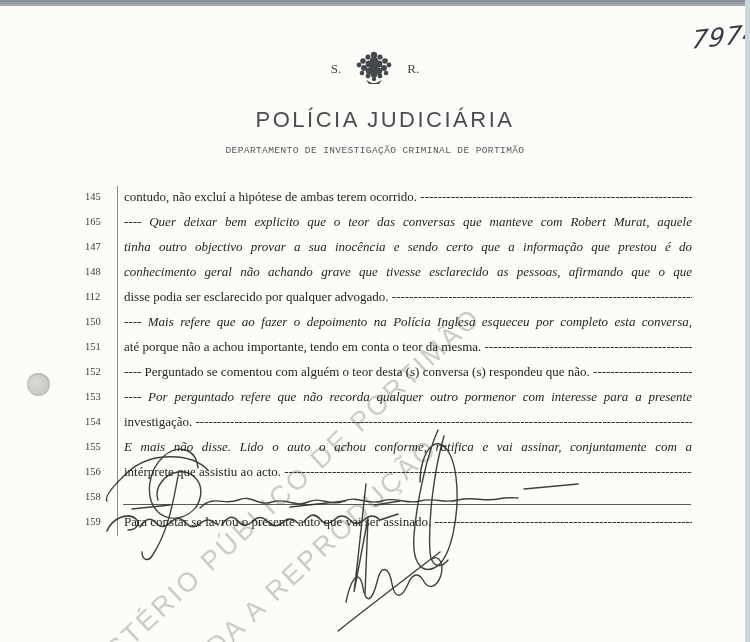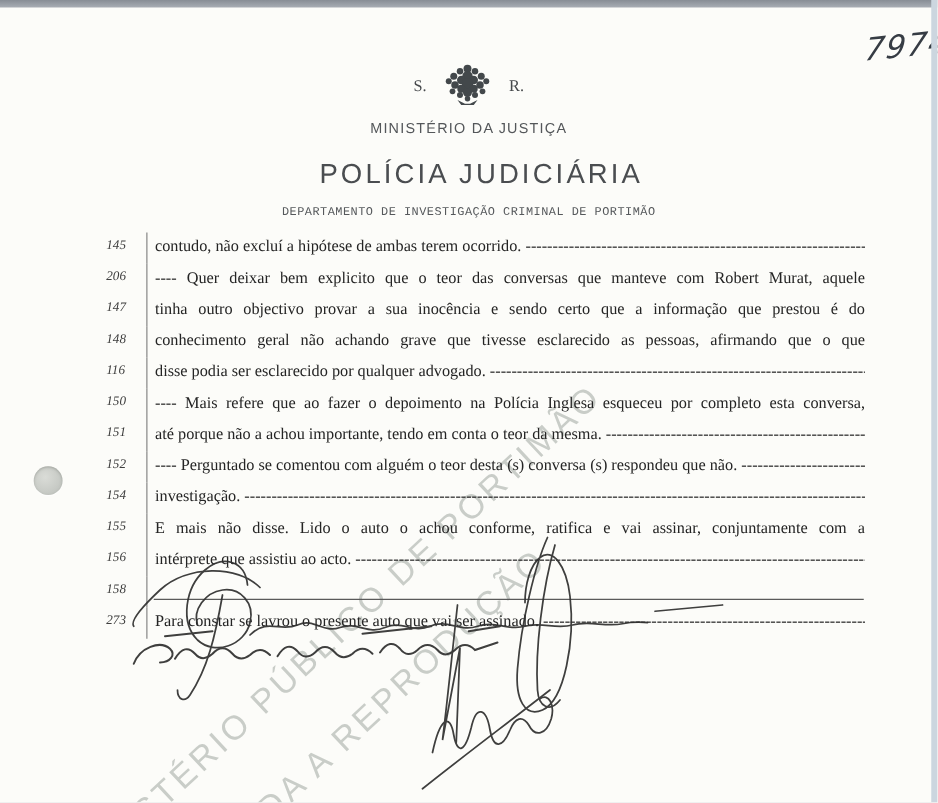--- a/index.html
+++ b/index.html
@@ -41,25 +41,25 @@
   
   .watermark{position:absolute;z-index:1;white-space:nowrap;
     font-family:"Liberation Sans",sans-serif;font-size:27px;letter-spacing:3px;
     transform-origin:0 0;transform:rotate(-43deg);}
   .wm1{left:50px;top:690px;}
   .wm2{left:120px;top:715px;}
   
   .doc-lines{position:absolute;left:85px;top:186px;width:607px;z-index:3;}
   .line{display:flex;height:25px;align-items:stretch;}
   .num{width:24px;flex:0 0 24px;margin-right:8px;padding-top:5px;
-    font-style:italic;font-size:10.5px;color:#3d3d3d;text-align:left;}
+    font-size:10.5px;color:#3d3d3d;text-align:left;}
   .text{flex:1;border-left:1px solid #8a8a8a;padding:3px 0 0 6px;
     font-size:13px;color:#242424;white-space:nowrap;overflow:hidden;
     position:relative;}
-  .text.justify{text-align:justify;text-align-last:justify;}
+  .text.justify{text-align:justify;text-align-last:justify;font-style:italic;}
   .text.ruled::after{content:"";position:absolute;left:5px;right:1px;top:18px;
     border-top:1px solid #5a5a5a;}
   
   .signatures{position:absolute;left:0;top:0;width:750px;height:642px;z-index:4;
     pointer-events:none;}
 </style>
 </head>
 <body>
 
 <div class="page">
@@ -99,76 +99,79 @@
             <circle cx="22" cy="27" r="3.6"></circle>
               <circle cx="16" cy="29" r="2.4"></circle>
               <circle cx="28" cy="29" r="2.4"></circle>
             <circle cx="22" cy="32" r="2.2"></circle>
             <path d="M14 33 L20 36 L24 36 L30 33 L27 37 L17 37 Z"></path>
           </g>
         </svg>
       </span>
       <span class="sr-label">R.</span>
     </div>
-    <div class="ministry">MINISTÉRIO DA JUSTIÇA</div>
     <div class="pj-title">POLÍCIA JUDICIÁRIA</div>
     <div class="department">DEPARTAMENTO DE INVESTIGAÇÃO CRIMINAL DE PORTIMÃO</div>
   </div>
 
   <div class="doc-lines">
       <div class="line">
         <span class="num">145</span>
         <span class="text">contudo, não excluí a hipótese de ambas terem ocorrido. --------------------------------------------------------------------------------</span>
       </div>
       <div class="line">
-        <span class="num">206</span>
+        <span class="num">165</span>
         <span class="text justify">---- Quer deixar bem explicito que o teor das conversas que manteve com Robert Murat, aquele</span>
       </div>
       <div class="line">
         <span class="num">147</span>
         <span class="text justify">tinha outro objectivo provar a sua inocência e sendo certo que a informação que prestou é do</span>
       </div>
       <div class="line">
         <span class="num">148</span>
         <span class="text justify">conhecimento geral não achando grave que tivesse esclarecido as pessoas, afirmando que o que</span>
       </div>
       <div class="line">
-        <span class="num">116</span>
+        <span class="num">112</span>
         <span class="text">disse podia ser esclarecido por qualquer advogado. ------------------------------------------------------------------------------------------</span>
       </div>
       <div class="line">
         <span class="num">150</span>
         <span class="text justify">---- Mais refere que ao fazer o depoimento na Polícia Inglesa esqueceu por completo esta conversa,</span>
       </div>
       <div class="line">
         <span class="num">151</span>
         <span class="text">até porque não a achou importante, tendo em conta o teor da mesma. ----------------------------------------------------------</span>
       </div>
       <div class="line">
         <span class="num">152</span>
         <span class="text">---- Perguntado se comentou com alguém o teor desta (s) conversa (s) respondeu que não. ----------------------------------------</span>
       </div>
       <div class="line">
+        <span class="num">153</span>
+        <span class="text justify">---- Por perguntado refere que não recorda qualquer outro pormenor com interesse para a presente</span>
+      </div>
+      <div class="line">
         <span class="num">154</span>
         <span class="text">investigação. ------------------------------------------------------------------------------------------------------------------------------------------------------------------------</span>
       </div>
       <div class="line">
         <span class="num">155</span>
         <span class="text justify">E mais não disse. Lido o auto o achou conforme, ratifica e vai assinar, conjuntamente com a</span>
       </div>
       <div class="line">
         <span class="num">156</span>
         <span class="text">intérprete que assistiu ao acto. --------------------------------------------------------------------------------------------------------------------------------</span>
       </div>
       <div class="line">
         <span class="num">158</span>
         <span class="text ruled"></span>
       </div>
       <div class="line">
-        <span class="num">273</span>
+        <span class="num">159</span>
         <span class="text">Para constar se lavrou o presente auto que vai ser assinado. --------------------------------------------------------------------------</span>
       </div>
     </div>
 
   <svg class="signatures" viewBox="0 0 750 642" aria-hidden="true">
     <g fill="none" stroke="#2f2f2f" stroke-width="1.4" stroke-linecap="round" opacity="0.92">
 
       <g>
         <path d="M198,468 C196,448 178,444 164,456 C148,470 144,498 158,512 C172,525 196,516 200,498 C204,482 192,470 178,472 C164,474 154,488 158,500"></path>
         <path d="M208,470 C190,452 150,452 128,472 C112,487 104,497 107,501"></path>

